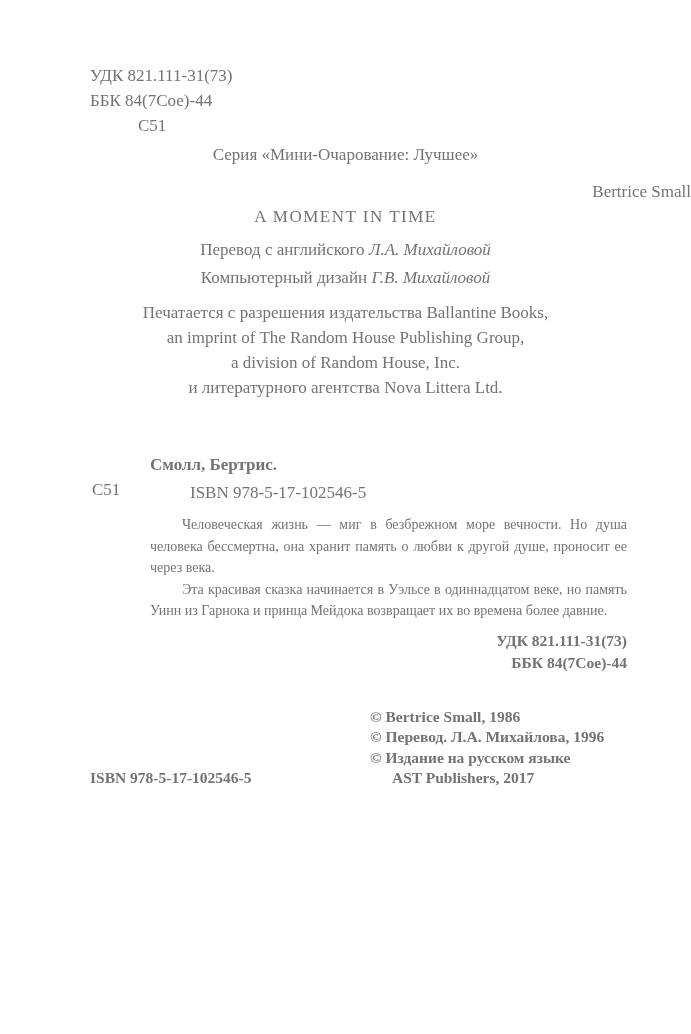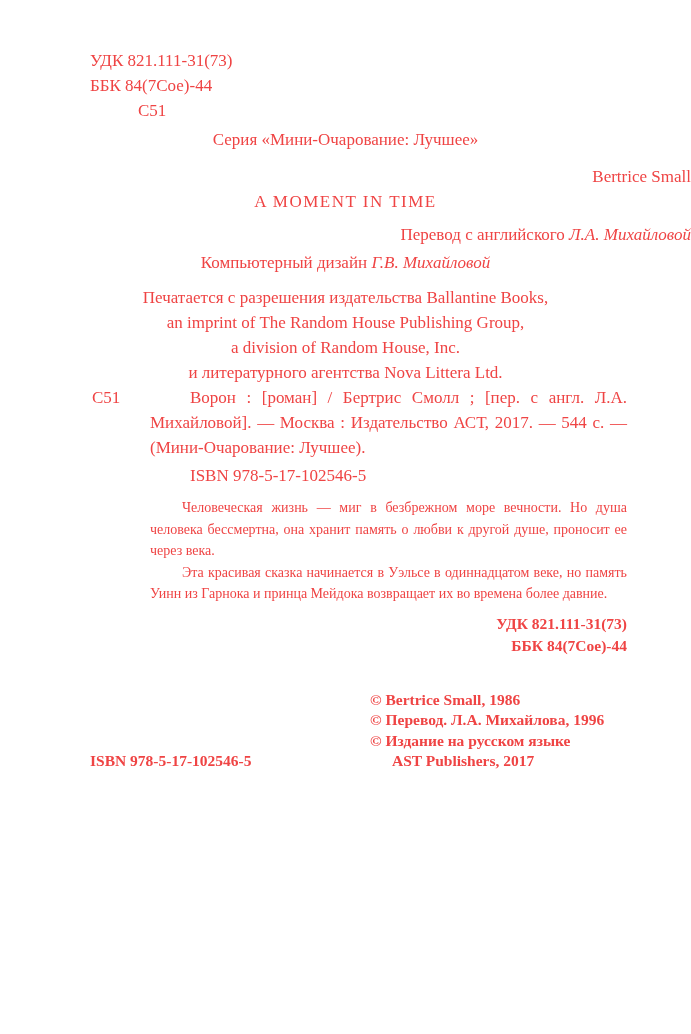--- a/index.html
+++ b/index.html
@@ -4,41 +4,41 @@
 <style>
   html, body {
     margin: 0;
     padding: 0;
     background: #ffffff;
   }
   .page {
     width: 691px;
     height: 1034px;
     background: #ffffff;
-    color: #ef4444;
+    color: #737373;
     font-family: "Liberation Serif", "DejaVu Serif", serif;
     font-size: 17px;
     line-height: 25px;
     box-sizing: border-box;
-    padding-top: 48px;
+    padding-top: 63px;
     overflow: hidden;
     position: relative;
   }
   .content {
     margin-left: 90px;
     margin-right: 64px;
   }
   .top-codes div { white-space: nowrap; }
   .code-indent { margin-left: 48px; }
 
   .centered { text-align: center; }
   .series { margin-top: 4px; }
   .author-line { margin-top: 12px; text-align: right; }
   .title-line { letter-spacing: 1.5px; }
-  .translation-line { margin-top: 8px; text-align: right; }
+  .translation-line { margin-top: 8px; }
   .design-line { margin-top: 3px; }
   .permission { margin-top: 10px; }
 
   .catalog-author {
     margin-top: 52px;
     margin-left: 60px;
     font-weight: bold;
   }
   .catalog-wrap { position: relative; }
   .catalog-code { position: absolute; left: 2px; top: 0; }
@@ -105,23 +105,23 @@
   </div>
 
   <div class="centered permission">
     <div>Печатается с разрешения издательства Ballantine Books,</div>
     <div>an imprint of The Random House Publishing Group,</div>
     <div>a division of Random House, Inc.</div>
     <div>и литературного агентства Nova Littera Ltd.</div>
   </div>
 
   <div class="content">
+    <div class="catalog-author">Смолл, Бертрис.</div>
     <div class="catalog-wrap">
       <span class="catalog-code">С51</span>
-      <p class="catalog-entry">Ворон : [роман] / Бертрис Смолл ; [пер. с англ. Л.А. Михайловой]. — Москва : Издательство АСТ, 2017. — 544 с. — (Мини-Очарование: Лучшее).</p>
     </div>
     <div class="isbn-mid">ISBN 978-5-17-102546-5</div>
 
     <div class="annotation">
       <p>Человеческая жизнь — миг в безбрежном море вечности. Но душа человека бессмертна, она хранит память о любви к другой душе, проносит ее через века.</p>
       <p>Эта красивая сказка начинается в Уэльсе в одиннадцатом веке, но память Уинн из Гарнока и принца Мейдока возвращает их во времена более давние.</p>
     </div>
 
     <div class="right-codes">
       <div>УДК 821.111-31(73)</div>

